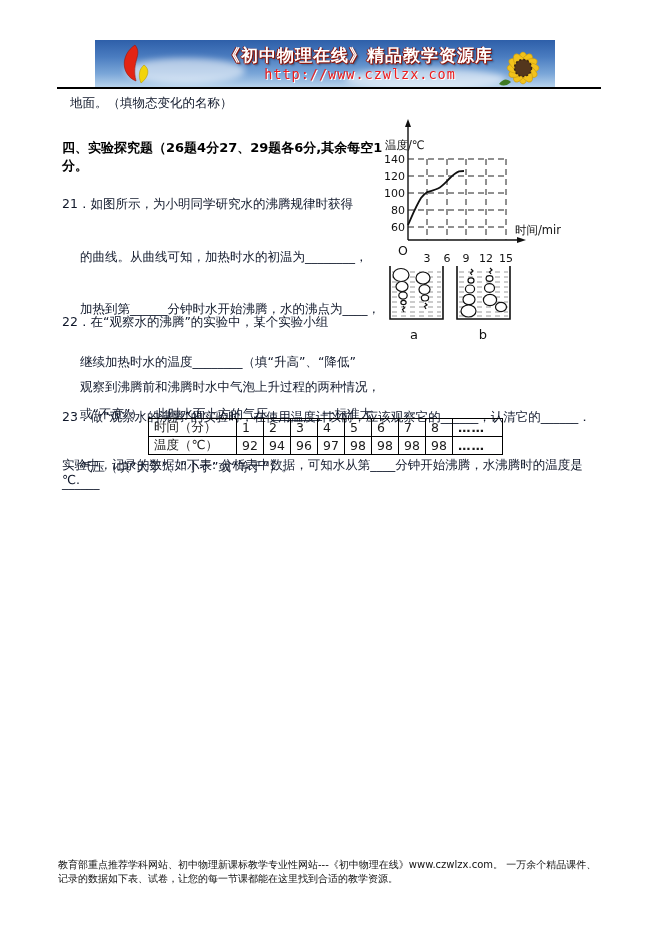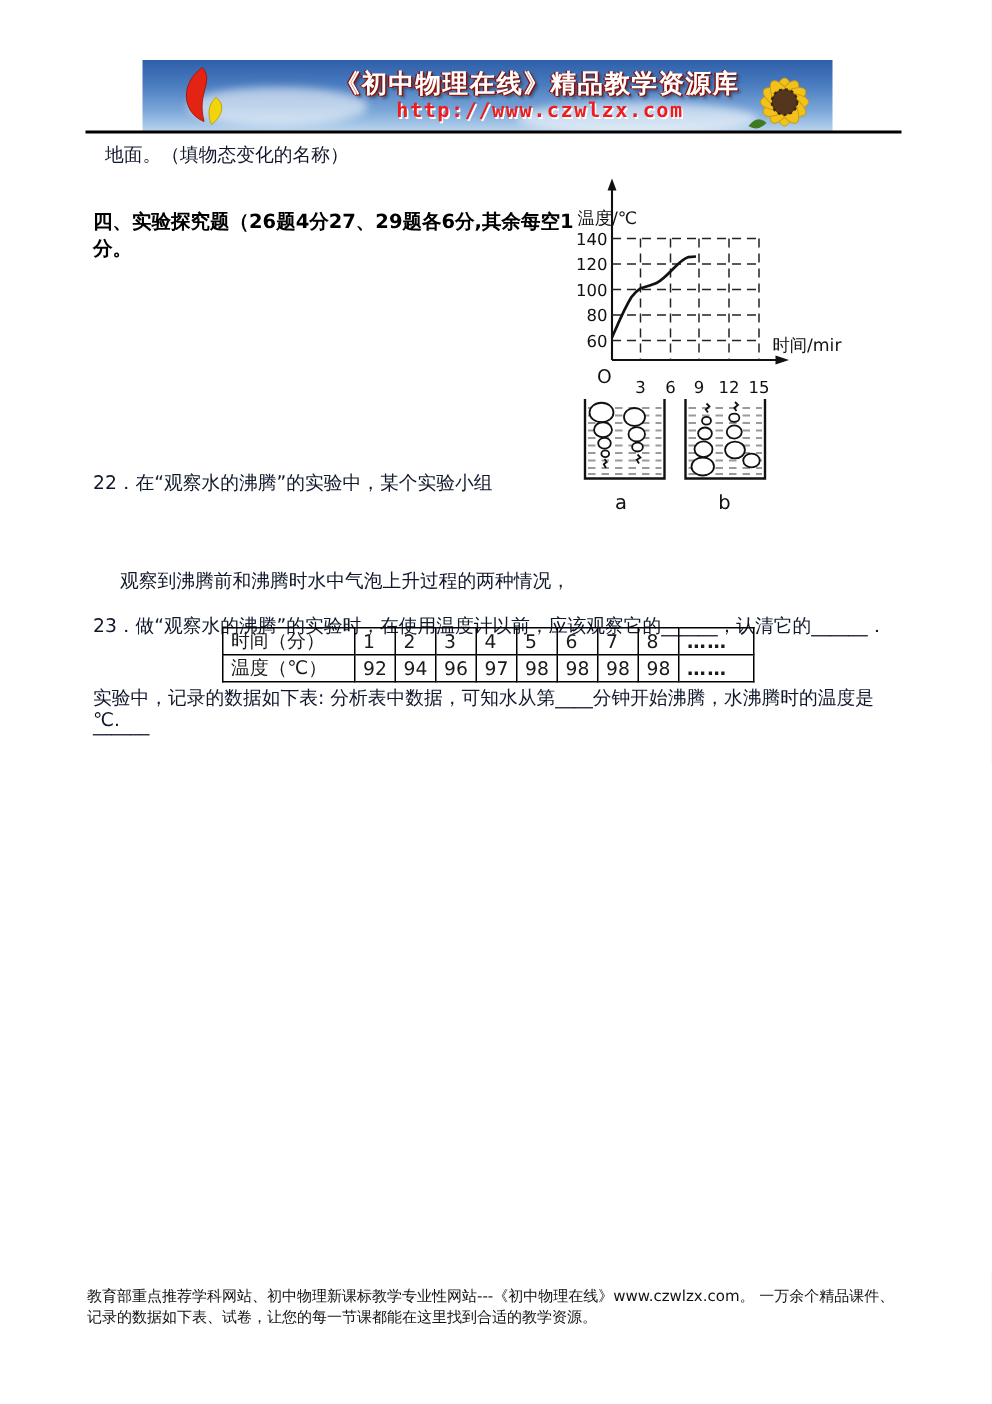--- a/index.html
+++ b/index.html
@@ -18,21 +18,21 @@
     overflow:hidden;
   }
   .cloud { position:absolute; background:rgba(255,255,255,.55); border-radius:50%; filter:blur(3px); }
   .banner-title {
     position:absolute; left:98px; top:4px; width:330px; text-align:center;
     color:#ffffff; font-weight:bold; font-size:17px; letter-spacing:1px;
     text-shadow:1px 1px 0 #8a1208, -1px 0 0 #8a1208, 0 1px 0 #b02010, 2px 2px 2px rgba(0,0,0,.4);
   }
   .banner-url {
     position:absolute; left:120px; top:26px; width:290px; text-align:center;
-    color:#ee1c1c; font-weight:bold; font-size:13.5px; letter-spacing:1px;
+    color:#ee1c1c; font-weight:normal; font-size:13.5px; letter-spacing:1px;
     font-family:"DejaVu Sans Mono", monospace;
     text-shadow:1px 1px 0 #ffffff;
   }
   .rule { left:57px; top:87px; width:544px; height:2px; background:#000; }
 
   .section-title { left:62px; top:139px; width:330px; font-size:13px; font-weight:bold; color:#000; }
 
   .q21 { left:62px; top:160px; width:335px; }
   .q21 .ln { padding-left:18px; }
   .q21 .ln:first-child { padding-left:0; }
@@ -92,20 +92,28 @@
       <path d="M8 38 Q14 30 20 36 Q14 42 8 38 Z" fill="#3f7a23"></path>
     </svg>
   </div>
 
   <div class="abs rule"></div>
 
   <div class="abs txt" style="left:70px;top:94px;width:300px;">地面。（填物态变化的名称）</div>
 
   <div class="abs section-title">四、实验探究题（26题4分27、29题各6分,其余每空1分。</div>
 
+  <div class="abs q21 txt">
+    <div class="ln">21．如图所示，为小明同学研究水的沸腾规律时获得</div>
+    <div class="ln">的曲线。从曲线可知，加热时水的初温为________，</div>
+    <div class="ln">加热到第______分钟时水开始沸腾，水的沸点为____，</div>
+    <div class="ln">继续加热时水的温度________（填“升高”、“降低”</div>
+    <div class="ln">或“不变”），此时水面上方的气压 ________一标准大</div>
+    <div class="ln">气压（填“大于”、“小于”或“等于”）。</div>
+  </div>
 
   <svg class="abs" style="left:385px;top:115px;" width="176" height="150" viewBox="0 0 176 150">
 
     <line x1="23" y1="125" x2="23" y2="10" stroke="#111" stroke-width="1.4"></line>
     <polygon points="23,4 20,12 26,12" fill="#111"></polygon>
     <line x1="23" y1="125" x2="136" y2="125" stroke="#111" stroke-width="1.4"></line>
     <polygon points="141,125 132,122 132,128" fill="#111"></polygon>
 
     <g stroke="#222" stroke-width="1" stroke-dasharray="6,4">
       <line x1="23" y1="44" x2="121" y2="44"></line>

